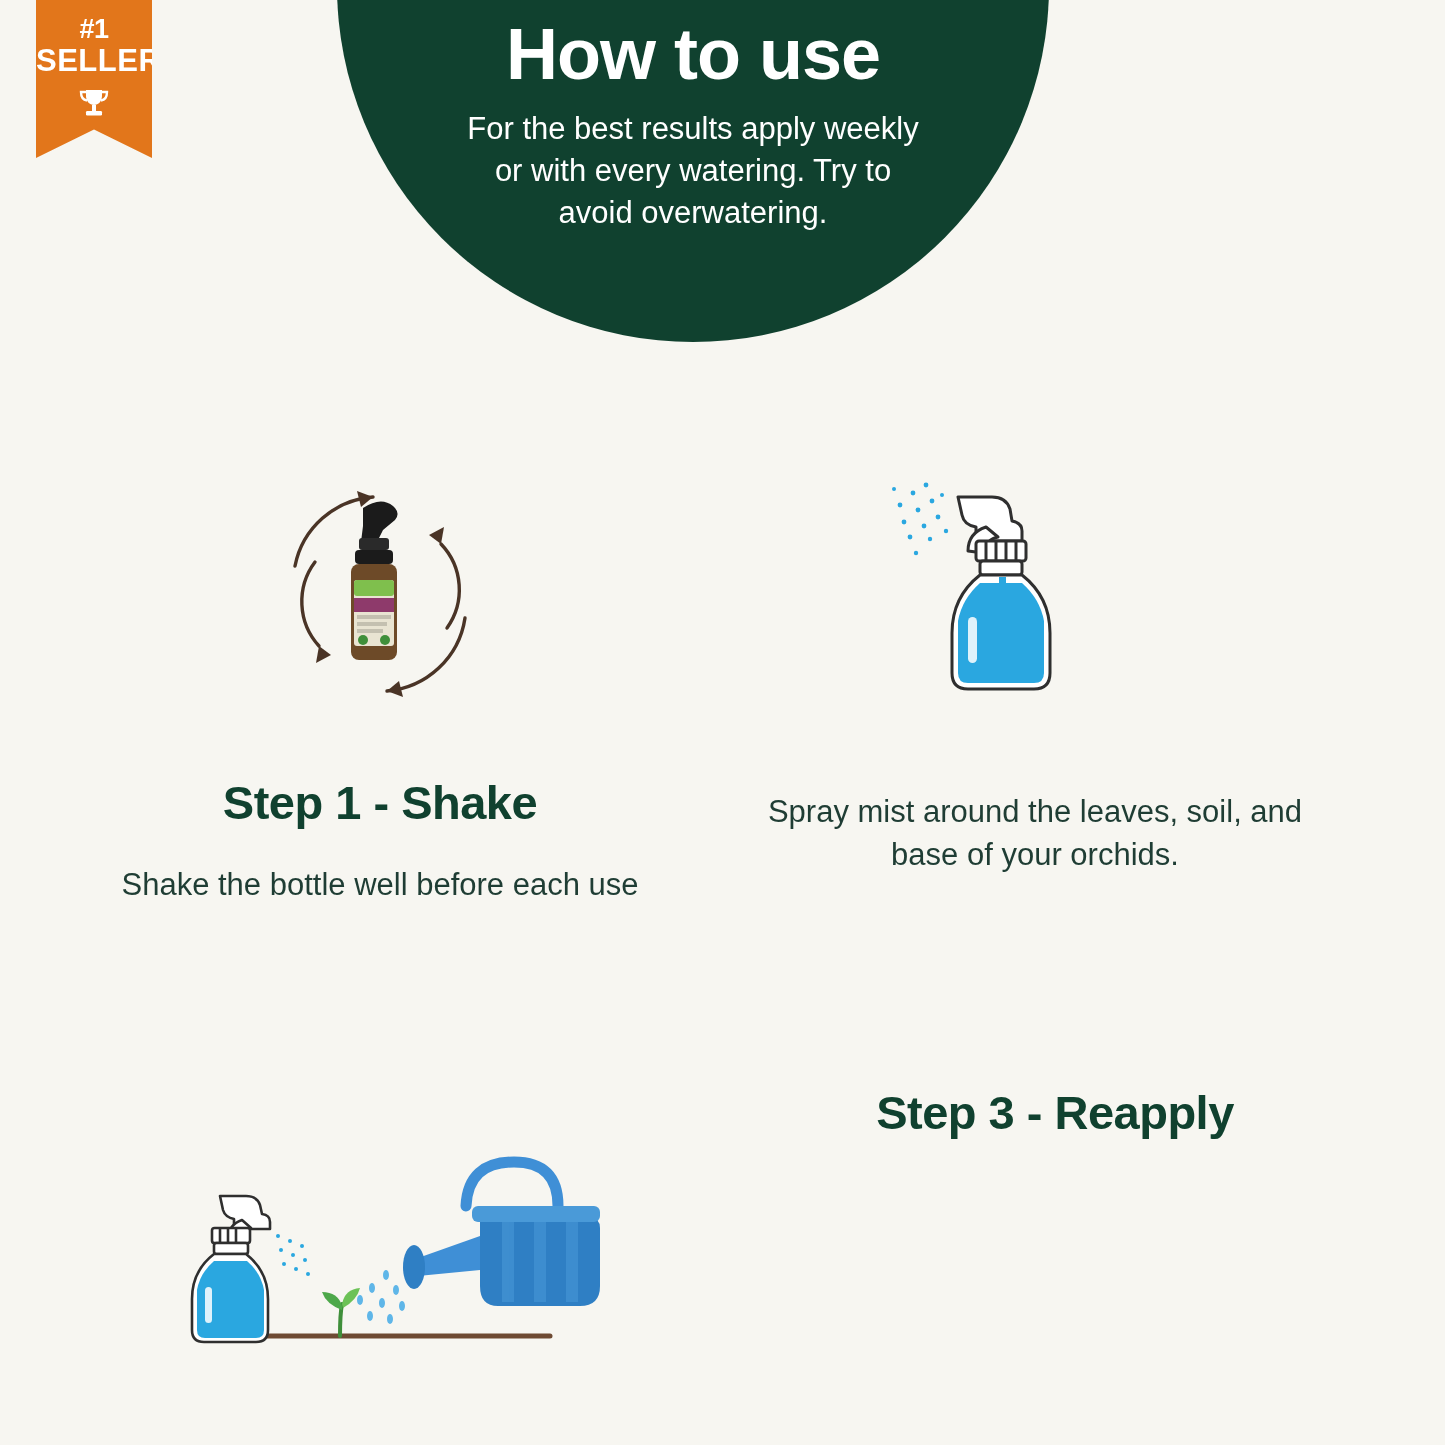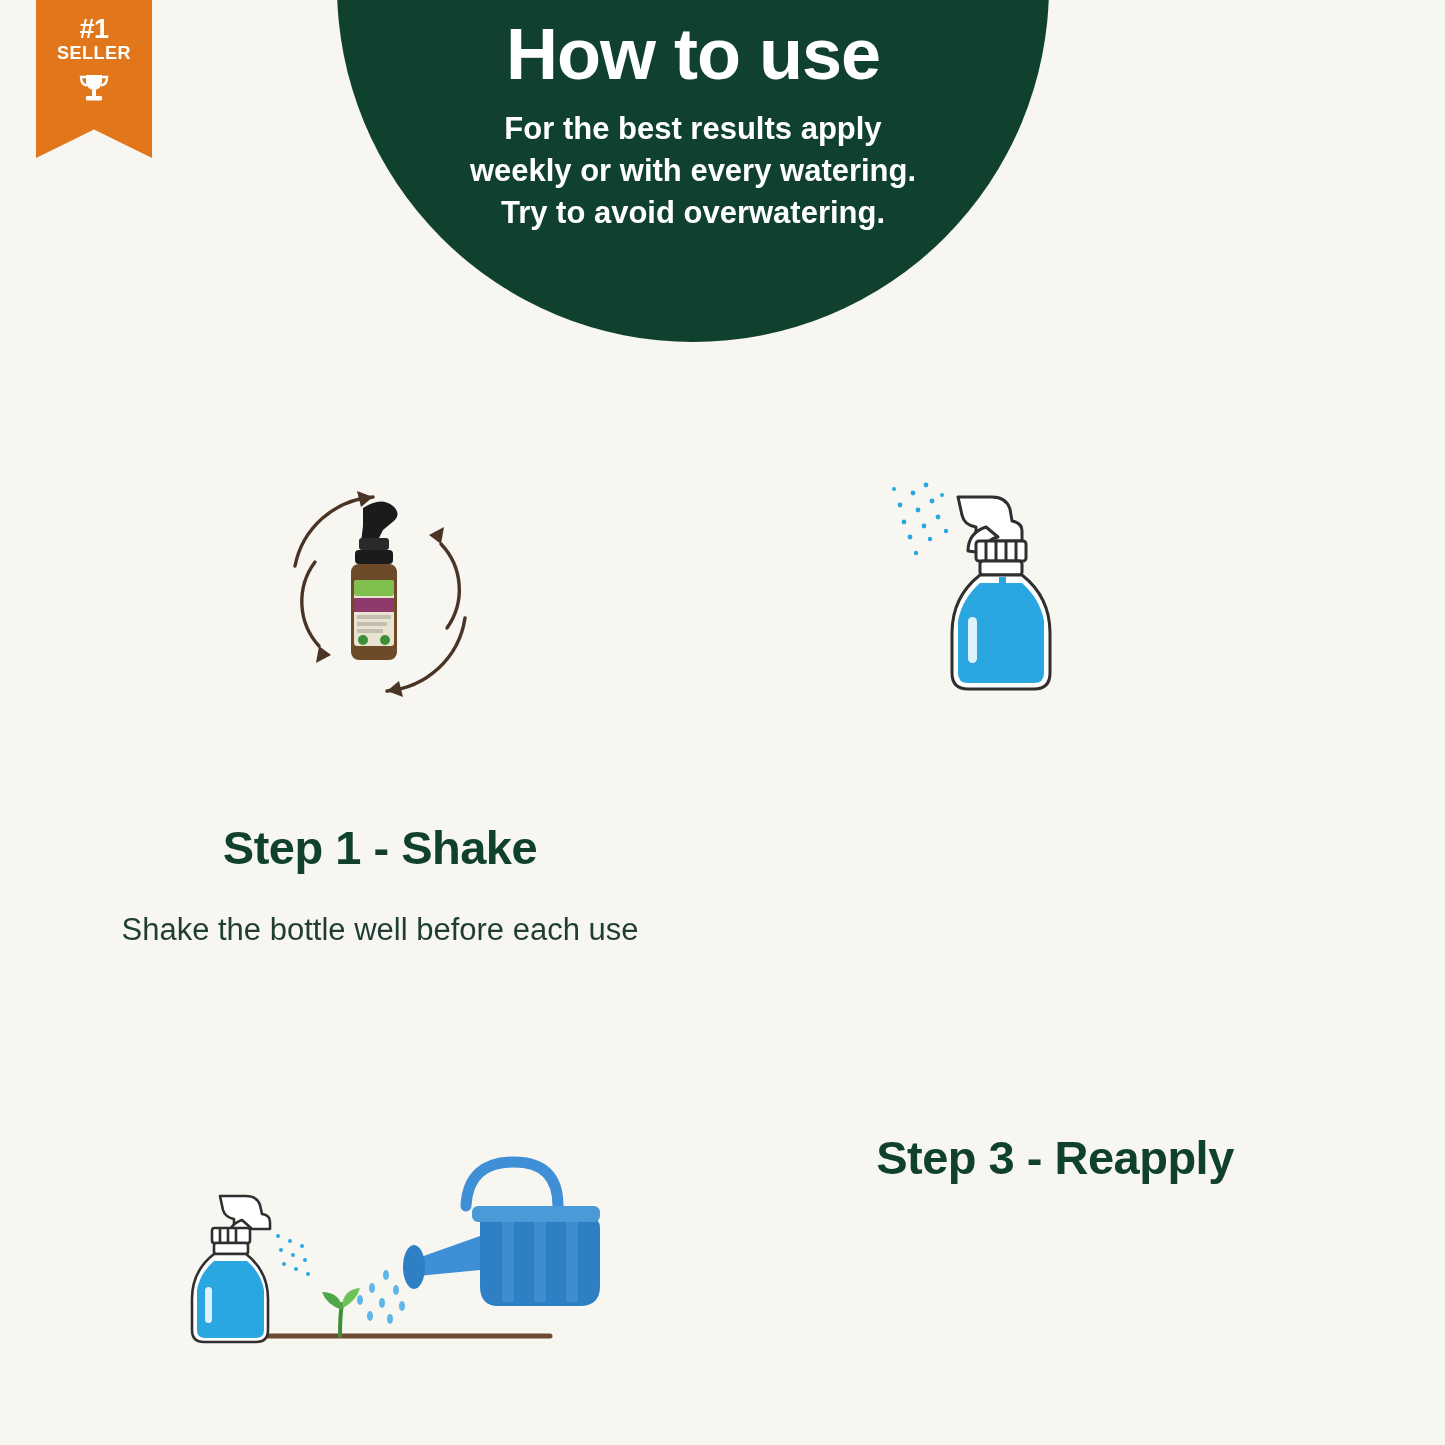--- a/index.html
+++ b/index.html
@@ -35,21 +35,21 @@
     letter-spacing: -1px;
     line-height: 1.0;
     margin: 0 0 18px 0;
   }
   .hero-sub {
     color: #ffffff;
     font-size: 31px;
     line-height: 1.35;
     margin: 0 auto;
     max-width: 470px;
-    font-weight: 700;
+    font-weight: 400;
   }
 
   
   .ribbon {
     position: absolute;
     left: 36px;
     top: 0;
     width: 116px;
     height: 158px;
     background: #e2761b;
@@ -59,21 +59,21 @@
     box-sizing: border-box;
     padding-top: 16px;
   }
   .ribbon-l1 {
     font-size: 27px;
     font-weight: bold;
     line-height: 1.0;
     letter-spacing: -0.5px;
   }
   .ribbon-l2 {
-    font-size: 18px;
+    font-size: 31px;
     font-weight: bold;
     line-height: 1.15;
     letter-spacing: 0.5px;
   }
   .ribbon-icon {
     margin-top: 4px;
   }
 
   
   .step {
@@ -104,21 +104,21 @@
   #step1-art  { left: 255px; top: 470px; width: 250px; height: 250px; }
 
   
   #step2-text { left: 715px; top: 775px; width: 640px; }
   #step2-art  { left: 880px; top: 465px; width: 250px; height: 250px; }
 
   
   #step3-text { left: 720px; top: 1085px; width: 670px; }
   #step3-art  { left: 150px; top: 1140px; width: 470px; height: 230px; }
 
-  .step-title-gap { margin-bottom: 34px; margin-top: 45px; }
+  .step-title-gap { margin-bottom: 34px; }
 </style>
 </head>
 <body>
 
 <div class="hero">
   <h1 class="hero-title">How to use</h1>
   <p class="hero-sub">For the best results apply weekly or with every watering. Try to avoid overwatering.</p>
 </div>
 
 <div class="ribbon">
@@ -214,20 +214,21 @@
 
     <path d="M78 156 q4 -22 22 -38 h42 q18 16 22 38 v52 q0 10 -10 10 h-66 q-10 0 -10 -10 z" fill="#2aa7e0"></path>
 
     <rect x="88" y="152" width="9" height="46" rx="4.5" fill="#ffffff" opacity="0.85"></rect>
 
     <rect x="119" y="112" width="7" height="26" fill="#2aa7e0"></rect>
   </svg>
 </div>
 
 <div class="step" id="step2-text">
+  <p class="step-body">Spray mist around the leaves, soil, and base of your orchids.</p>
 </div>
 
 <div class="step-art" id="step3-art">
   <svg width="470" height="230" viewBox="0 0 470 230">
 
     <line x1="112" y1="196" x2="400" y2="196" stroke="#6e4a33" stroke-width="5" stroke-linecap="round"></line>
 
     <g>
       <g fill="#ffffff" stroke="#2f2f2f" stroke-width="2.6" stroke-linejoin="round">
         <path d="M70 56 h26 q11 0 14 9 l2 9 q8 1 8 8 v7 h-36 v-10 q-9 -2 -11 -9 z"></path>

